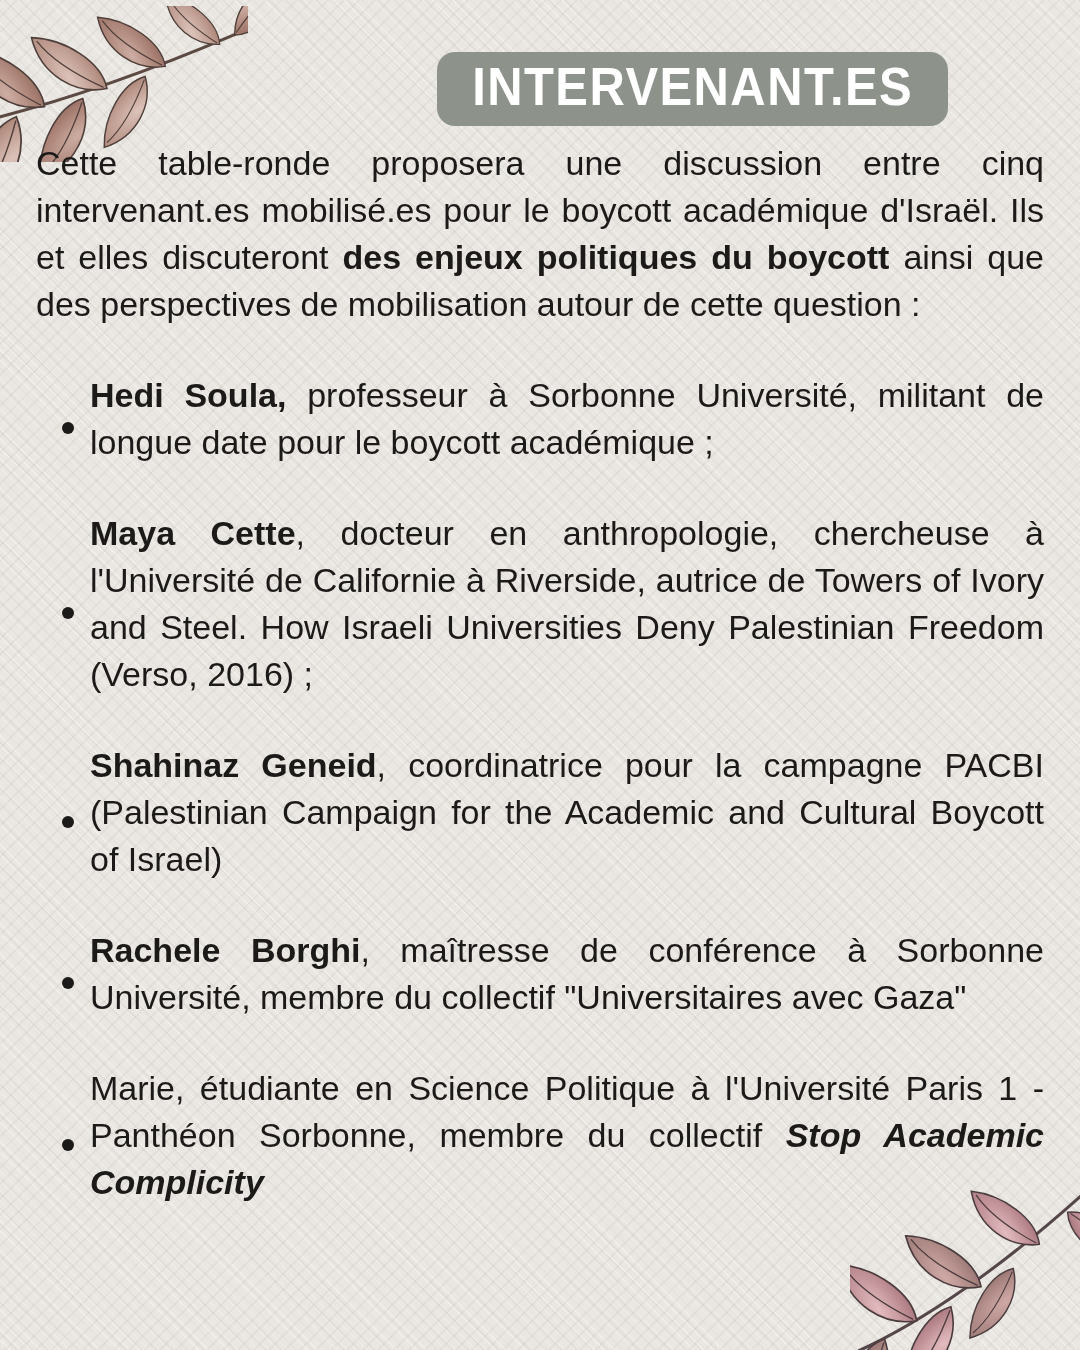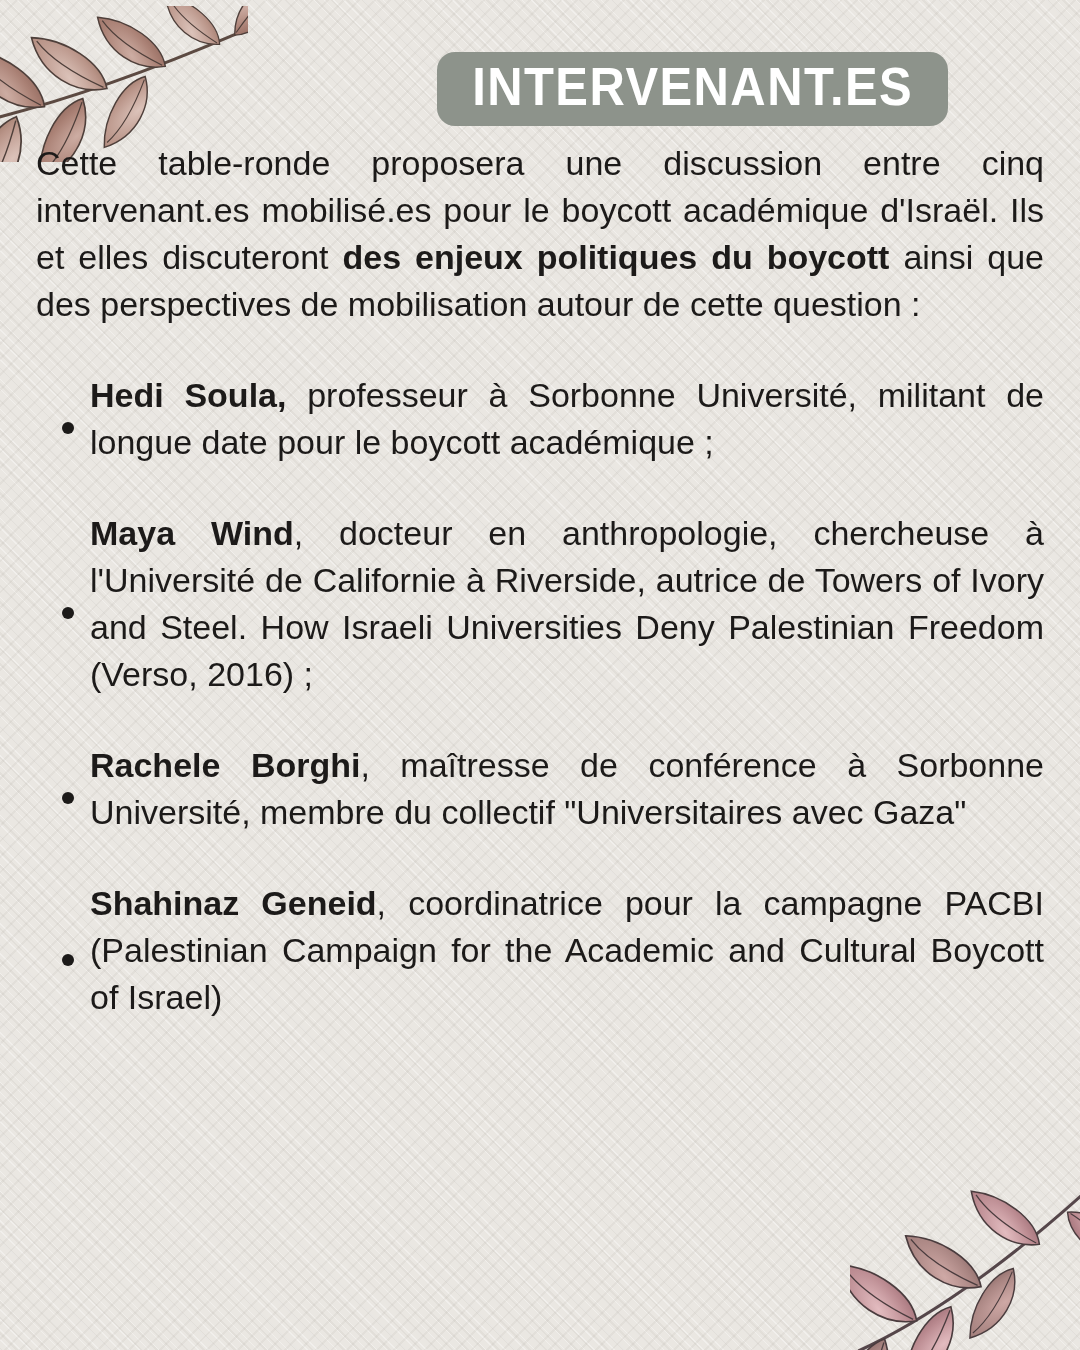--- a/index.html
+++ b/index.html
@@ -197,25 +197,29 @@
 
   <p class="intro"><span>Cette table-ronde proposera une discussion entre cinq intervenant.es mobilisé.es pour le boycott académique d'Israël. Ils et elles discuteront </span><strong>des enjeux politiques du boycott</strong><span> ainsi que des perspectives de mobilisation autour de cette question :</span></p>
 
   <ul class="speakers">
     <li class="speaker">
       <span class="dot"></span>
       <span class="txt"><strong>Hedi Soula,</strong><span> professeur à Sorbonne Université, militant de longue date pour le boycott académique ;</span><span class="em"></span></span>
     </li>
     <li class="speaker">
       <span class="dot"></span>
-      <span class="txt"><strong>Maya Wind</strong><span>, docteur en anthropologie, chercheuse à l'Université de Californie à Riverside, autrice de Towers of Ivory and Steel. How Israeli Universities Deny Palestinian Freedom (Verso, 2016) ;</span><span class="em"></span></span>
+      <span class="txt"><strong>Maya Cette</strong><span>, docteur en anthropologie, chercheuse à l'Université de Californie à Riverside, autrice de Towers of Ivory and Steel. How Israeli Universities Deny Palestinian Freedom (Verso, 2016) ;</span><span class="em"></span></span>
+    </li>
+    <li class="speaker">
+      <span class="dot"></span>
+      <span class="txt"><strong>Shahinaz Geneid</strong><span>, coordinatrice pour la campagne PACBI (Palestinian Campaign for the Academic and Cultural Boycott of Israel)</span><span class="em"></span></span>
     </li>
     <li class="speaker">
       <span class="dot"></span>
       <span class="txt"><strong>Rachele Borghi</strong><span>, maîtresse de conférence à Sorbonne Université, membre du collectif "Universitaires avec Gaza"</span><span class="em"></span></span>
     </li>
     <li class="speaker">
       <span class="dot"></span>
-      <span class="txt"><strong>Shahinaz Geneid</strong><span>, coordinatrice pour la campagne PACBI (Palestinian Campaign for the Academic and Cultural Boycott of Israel)</span><span class="em"></span></span>
+      <span class="txt"><strong></strong><span>Marie, étudiante en Science Politique à l'Université Paris 1 - Panthéon Sorbonne, membre du collectif </span><span class="em">Stop Academic Complicity</span></span>
     </li>
   </ul>
 
 </div>
 
 </body></html>

